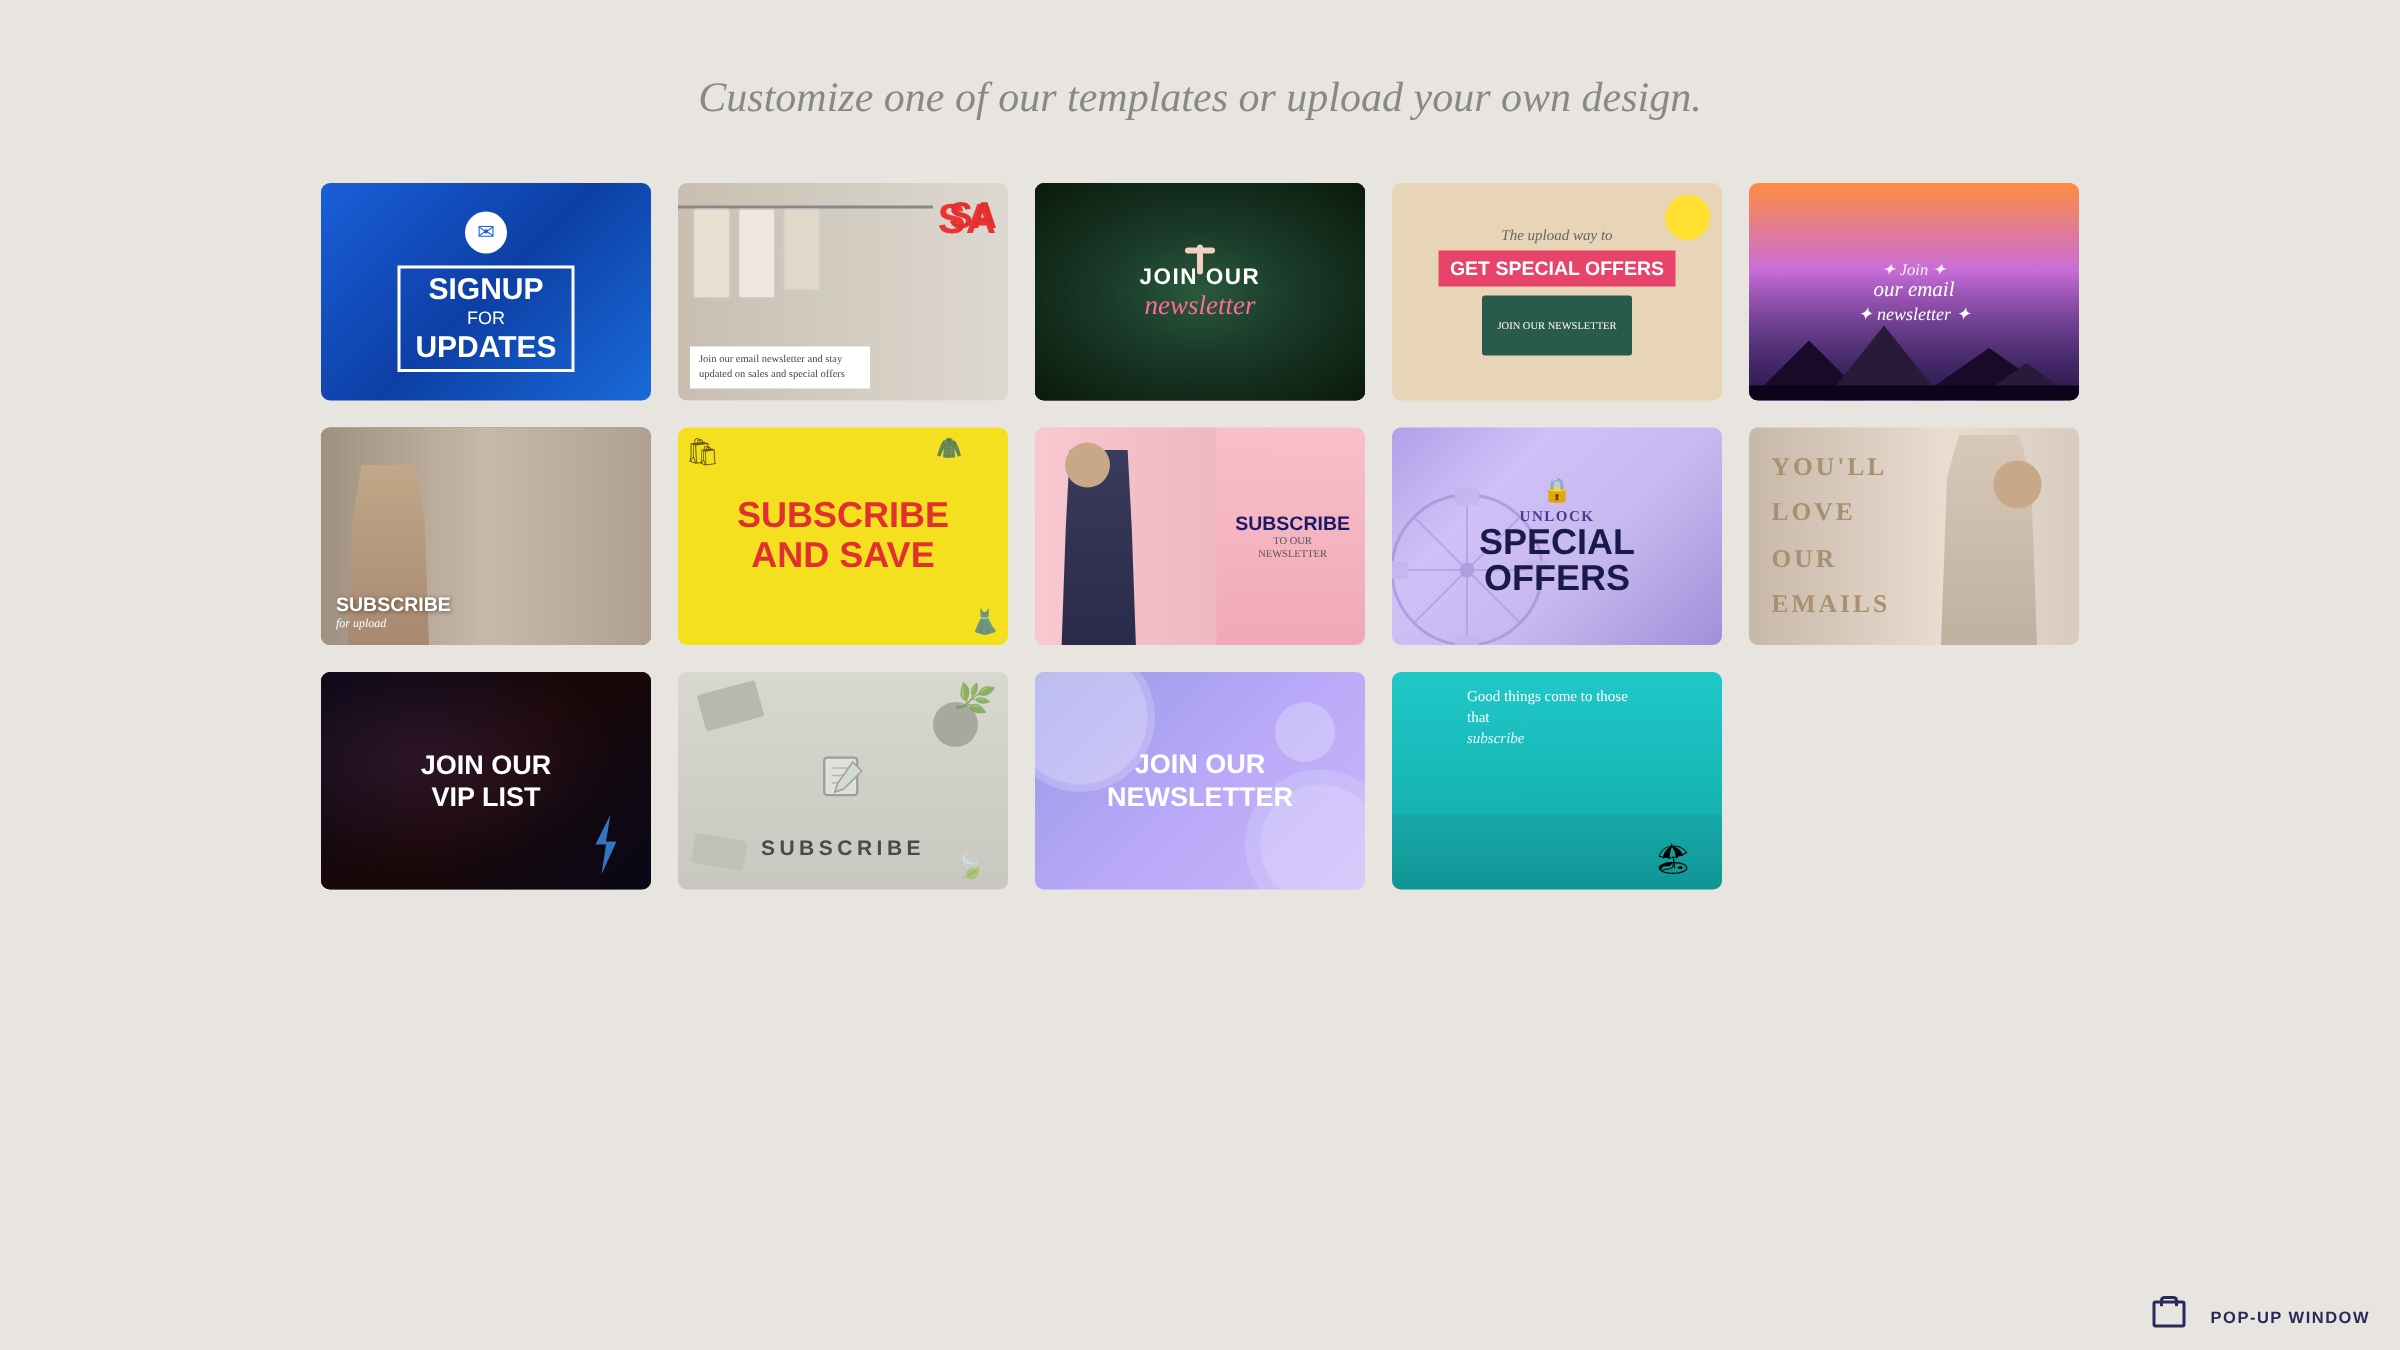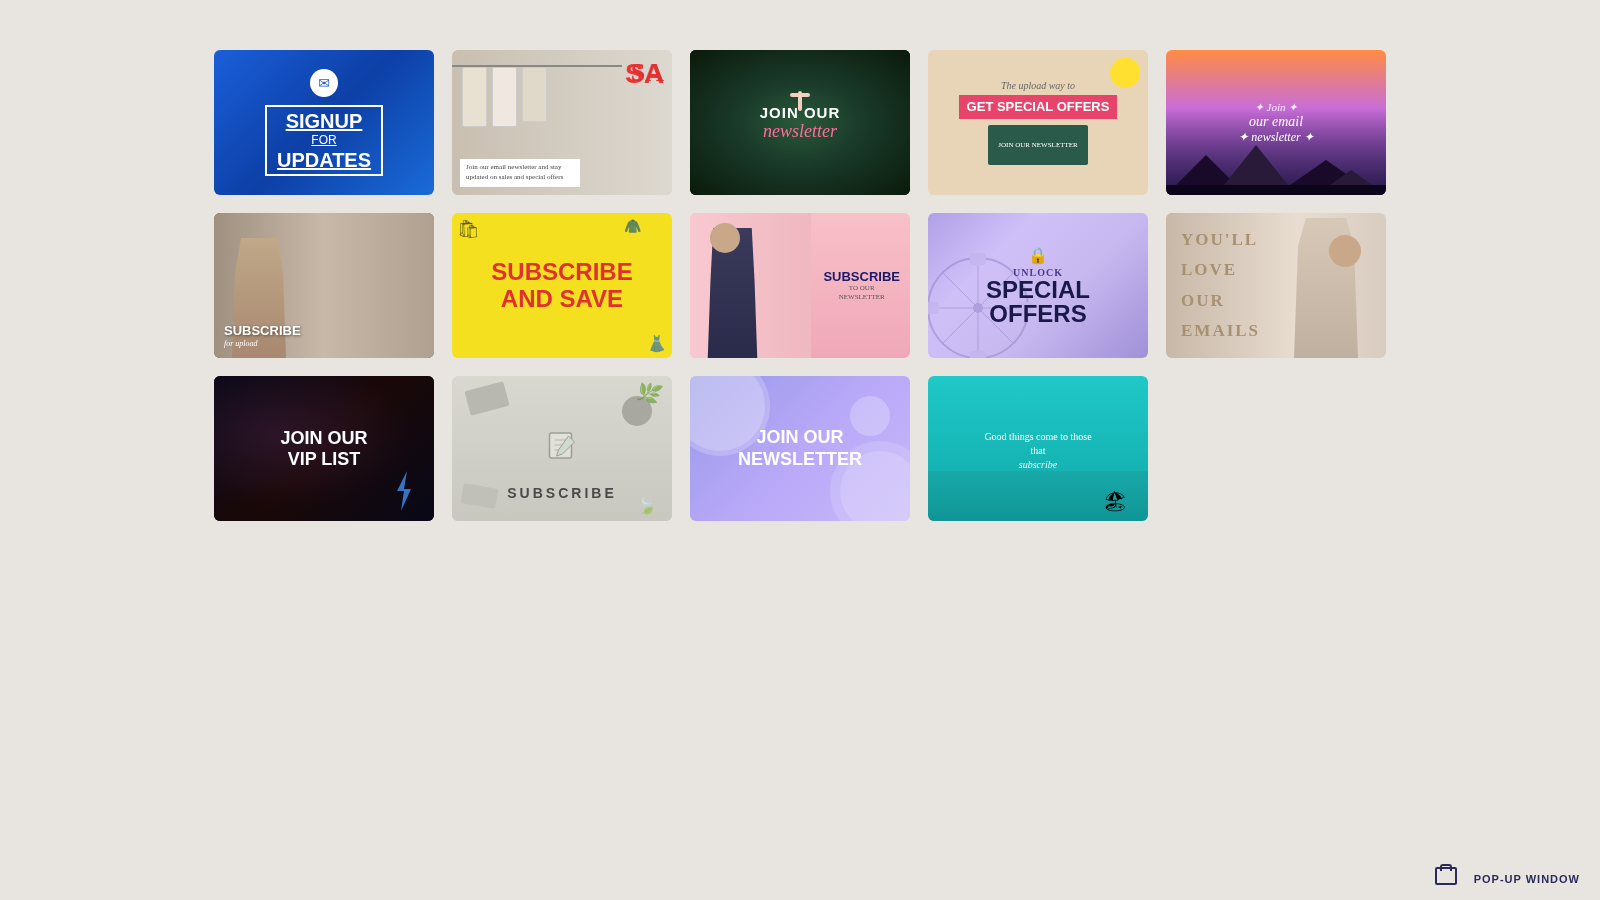--- a/index.html
+++ b/index.html
@@ -76,21 +76,20 @@
     }
     .card-1 .main-text {
       color: white;
       font-size: 20px;
       font-weight: 900;
       text-align: center;
       font-family: Arial, sans-serif;
       border: 2px solid white;
       padding: 2px 10px;
       line-height: 1.2;
-      text-decoration: underline;
     }
 
     
     .card-2 {
       background: #f0f0f0;
       position: relative;
     }
     
     .card-2-rack {
       position: absolute;
@@ -386,27 +385,26 @@
       position: relative;
       overflow: hidden;
       display: flex;
       align-items: flex-start;
       justify-content: center;
       padding-top: 10px;
     }
     .card-15 .good-text {
       color: white;
       font-size: 10px;
-      text-align: center;
+      text-align: left;
       font-family: Georgia, serif;
       position: relative;
       z-index: 2;
       max-width: 120px;
       line-height: 1.4;
-      margin-top: 44px;
     }
 
     .logo-area {
       position: absolute;
       bottom: 15px;
       right: 20px;
       display: flex;
       align-items: flex-end;
       gap: 17px;
     }
@@ -470,41 +468,42 @@
       background: #f0d0c0;
       border-radius: 2px;
     }
 
   </style>
 </head>
 <body>
 
 <div class="page-wrapper">
 
+  <p class="page-subtitle">Customize one of our templates or upload your own design.</p>
 
   <div class="grid">
 
     <div class="card card-1">
       <div class="icon">✉</div>
       <div class="main-text">
         SIGNUP<br><span style="font-size:12px;font-weight:400;border:none;display:block">FOR</span>UPDATES
       </div>
     </div>
 
     <div class="card card-2">
       <div class="card-2-rack">
         <div style="position:absolute;top:0;left:0;right:0;bottom:0;background:linear-gradient(to right, #c8bfb0 0%, #ddd8d0 100%)"></div>
 
         <div style="position:absolute;top:15px;left:0;right:50px;height:2px;background:#888;z-index:2"></div>
         <div style="position:absolute;top:17px;left:10px;right:55px;display:flex;gap:5px;z-index:2">
           <div style="width:25px;height:60px;background:#e8e0d0;border:1px solid #ccc;border-radius:2px"></div>
           <div style="width:25px;height:60px;background:#f0e8e0;border:1px solid #ccc;border-radius:2px"></div>
           <div style="width:25px;height:55px;background:#e0d8c8;border:1px solid #ccc;border-radius:2px"></div>
         </div>
-        <div style="position:absolute;top:8px;right:8px;font-size:26px;font-weight:900;color:#e03030;font-family:Liberation Serif, serif;z-index:3">SA</div>
+        <div style="position:absolute;top:8px;right:8px;font-size:26px;font-weight:900;color:#e03030;font-family:Liberation Mono, monospace;z-index:3">SA</div>
         <div style="position:absolute;bottom:8px;left:8px;background:white;padding:4px 6px;font-size:7px;color:#444;max-width:120px;line-height:1.4;z-index:3">
           Join our email newsletter and stay updated on sales and special offers
         </div>
       </div>
     </div>
 
     <div class="card card-3">
       <div class="pool-bg"></div>
       <div class="diver"></div>
       <div class="pool-text-area">

